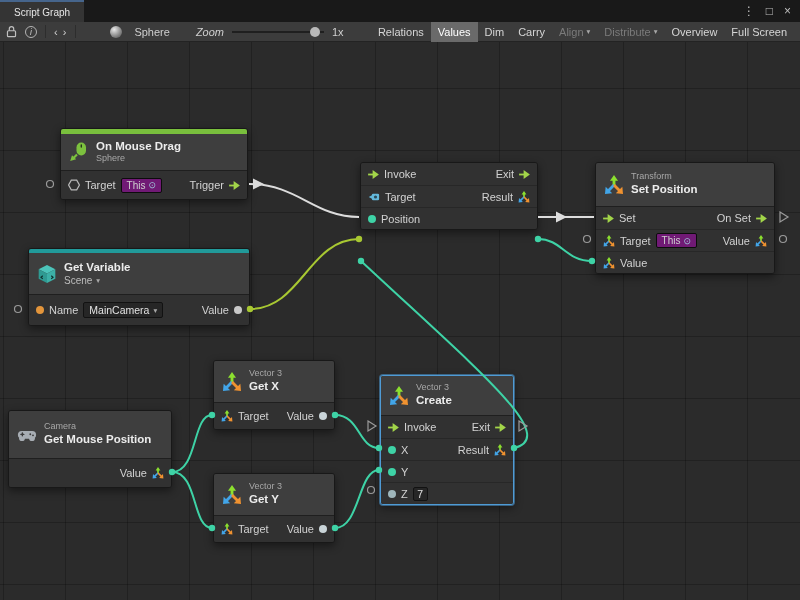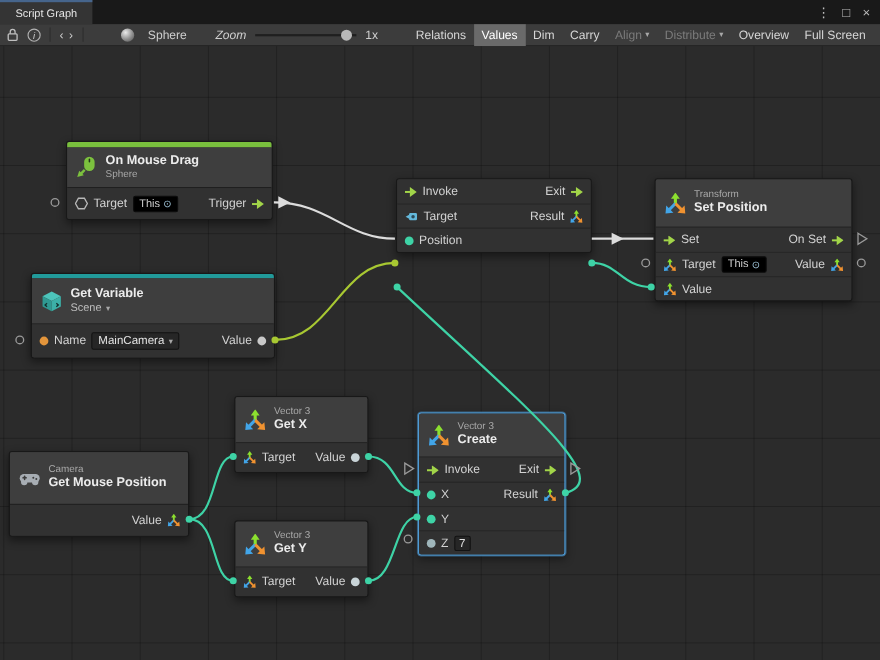--- a/index.html
+++ b/index.html
@@ -60,21 +60,21 @@
   .n-event .nhead { height:37px; }   .n-event .nrow { height:28px; }
   .n-var .nhead { height:42px; }     .n-var .nrow { height:30px; }
   .n-v3get .nhead { height:42px; }   .n-v3get .nrow { height:26px; }
   .n-input .nhead { height:48px; }   .n-input .nrow { height:28px; }
   .n-create .nhead { height:40px; }
 
   .plabel { font-size:11px; color:#d2d2d2; white-space:nowrap; }
   .port { display:inline-flex; align-items:center; gap:5px; }
   .spacer { flex:1; }
   .dot { width:8px; height:8px; border-radius:50%; flex:none; }
-  .chip { display:inline-flex; align-items:center; gap:3px; background:#000000; border:1px solid #0c0c0c;
+  .chip { display:inline-flex; align-items:center; gap:3px; background:#701a75; border:1px solid #0c0c0c;
           border-radius:2px; padding:1px 5px; font-size:10px; color:#cfcfcf; }
   .tgticon { font-size:9px; color:#9fc4d8; }
   .field { display:inline-flex; align-items:center; gap:4px; background:#262626; border:1px solid #121212;
            border-radius:2px; padding:1px 5px; font-size:10.5px; color:#e2e2e2; }
   .zfield { min-width:15px; padding:0 3px; background:#262626; border:1px solid #121212; border-radius:2px;
             font-size:10.5px; color:#e2e2e2; text-align:center; }
 
   .ic { display:block; flex:none; }
   .s20 { width:20px; height:20px; }
   .mini { width:12px; height:12px; }

